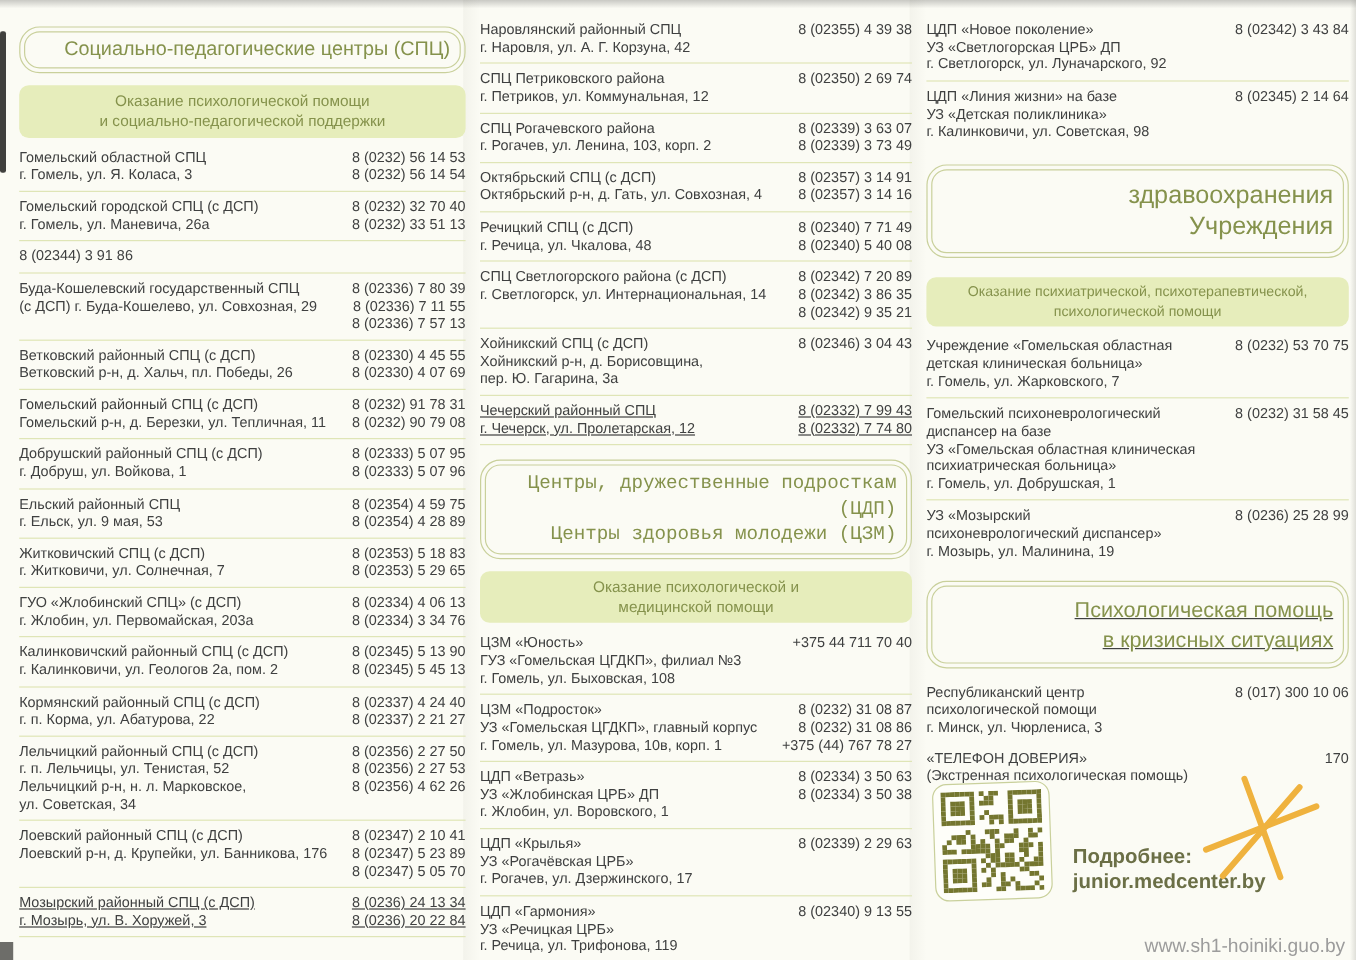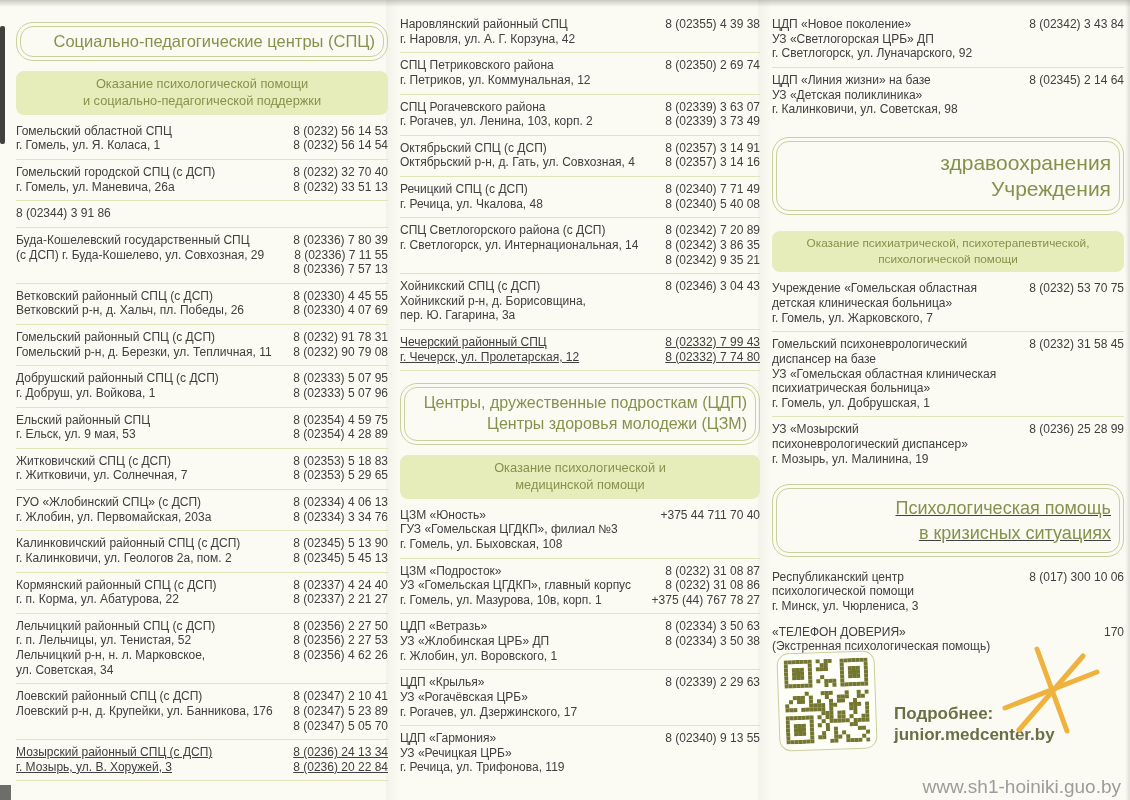--- a/index.html
+++ b/index.html
@@ -23,21 +23,21 @@
   .col-left{left:16px;top:22px;width:372px;}
   .col-mid{left:400px;top:12px;width:360px;}
   .col-right{left:772px;top:12px;width:352px;}
 
   
   .tbox{border:1.4px solid var(--box-border,#c9d09b);border-radius:17px;padding:3px;}
   .tbox-in{border:1px solid var(--box-border,#c9d09b);border-radius:13px;
     text-align:right;color:var(--accent-olive,#85924c);padding:5px 8px;}
   .tbox-spc .tbox-in{font-size:16.5px;}
   .tbox-cdp{margin-top:12px;}
-  .tbox-cdp .tbox-in{font-size:16px;line-height:1.3;}
+  .tbox-cdp .tbox-in{font-size:16px;line-height:1.3;font-family:Liberation Mono, monospace;}
   .tbox-health{margin-top:14px;}
   .tbox-health .tbox-in{font-size:21px;line-height:1.25;padding:8px 8px;}
   .tbox-crisis{margin-top:12px;text-decoration:underline;}
   .tbox-crisis .tbox-in{font-size:18px;line-height:1.35;padding:7px 8px;}
 
   .sub{background:var(--subtitle-bg,#e6edbb);color:var(--accent-olive,#85924c);
     border-radius:8px;text-align:center;font-size:12.8px;line-height:1.32;
     padding:5px 6px;margin:10px 0 4px;}
   .sub-small{font-size:11.8px;margin-top:16px;}
 
@@ -50,21 +50,21 @@
   .entry-phones{font-size:12px;line-height:1.22;color:var(--text,#3f4040);
     text-align:right;white-space:nowrap;flex-shrink:0;}
 
   
   .qr-wrap{position:absolute;left:778px;top:652px;width:96px;height:96px;
     border:1.4px solid var(--box-border,#c9d09b);border-radius:12px;background:#fefef9;
     transform:rotate(-2deg);display:flex;align-items:center;justify-content:center;}
   .more{position:absolute;left:894px;top:704px;font-weight:bold;
     color:var(--more-text,#6b6f46);font-size:17px;line-height:1.22;}
   .star{position:absolute;left:997px;top:644px;}
-  .watermark{position:absolute;right:9px;bottom:2px;color:var(--watermark,#9c9c9c);font-size:19px;text-align:center;}
+  .watermark{position:absolute;right:9px;bottom:2px;color:var(--watermark,#9c9c9c);font-size:16px;text-align:center;}
 </style>
 </head>
 <body style="--accent-olive: #85924c; --box-border: #c9d09b; --subtitle-bg: #e6edbb; --divider: #dfe5b6; --text: #3f4040; --star-orange: #efb23e; --qr-olive: #74762f; --more-text: #6b6f46; --watermark: #9c9c9c;">
 
 <div class="scan-top"></div>
 <div class="scan-left-mark"></div>
 <div class="scan-bottom-left"></div>
 <div class="scan-right"></div>
 <div class="crease" style="left:386px;"></div>
 <div class="crease" style="left:758px;"></div>
@@ -75,21 +75,21 @@
   </div>
   <div class="sub">
     <div>Оказание психологической помощи</div>
     <div>и социально-педагогической поддержки</div>
   </div>
   <div class="list tail-border">
 
       <div class="entry">
         <div class="entry-lines">
           <div>Гомельский областной СПЦ</div>
-          <div>г. Гомель, ул. Я. Коласа, 1</div>
+          <div>г. Гомель, ул. Я. Коласа, 3</div>
         </div>
         <div class="entry-phones">
           <div>8 (0232) 56 14 53</div>
           <div>8 (0232) 56 14 54</div>
         </div>
       </div>
 
       <div class="entry">
         <div class="entry-lines">
           <div>Гомельский городской СПЦ (с ДСП)</div>

